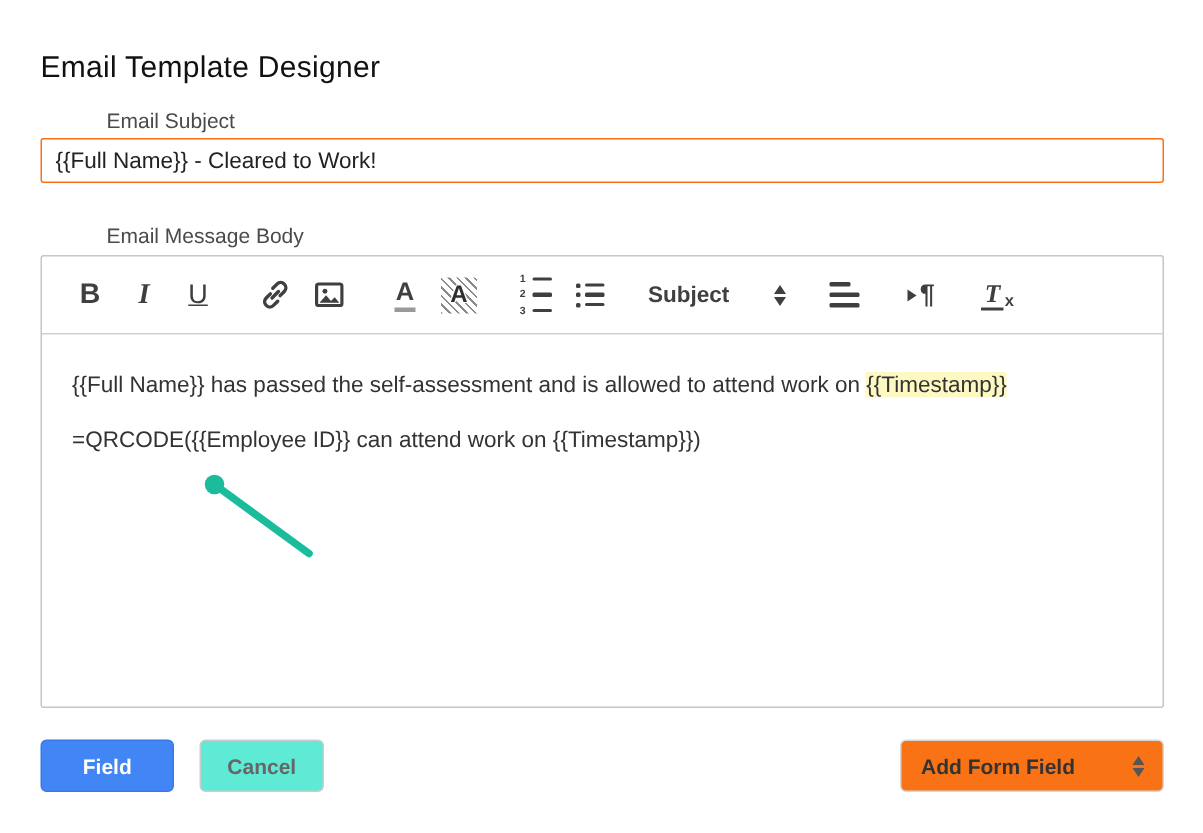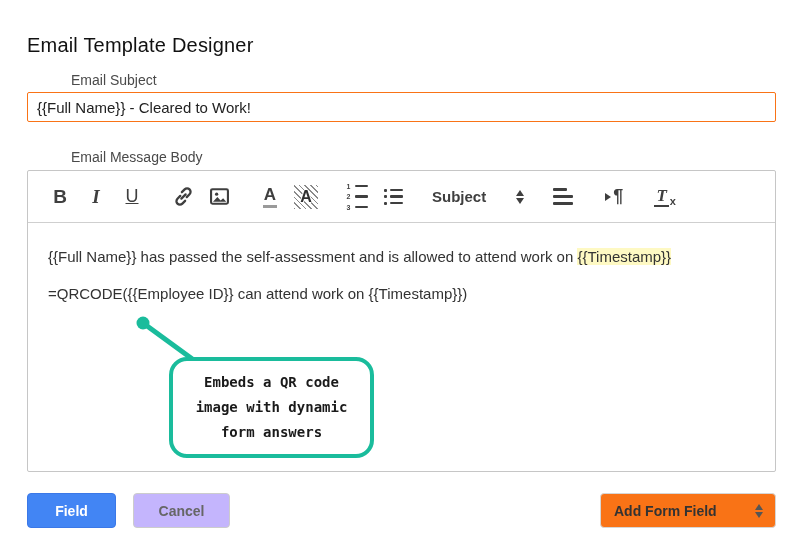--- a/index.html
+++ b/index.html
@@ -106,22 +106,22 @@
   .callout div { line-height: 25px; white-space: nowrap; }
   .btn-row button, .btn-row .dropdown { position: absolute; top: 493px; height: 35px; }
   .save-btn {
     left: 27px; width: 89px;
     background: #4285f4; color: #fff;
     border: 1px solid #3b78e7; border-radius: 4px;
     font-family: "Liberation Sans", sans-serif;
     font-size: 14px; font-weight: 700; cursor: pointer;
   }
   .cancel-btn {
-    left: 133px; width: 97px;
-    background: #c4b5fd; color: #666;
+    left: 133px; width: 83px;
+    background: #5eead4; color: #666;
     border: 1px solid #ccc; border-radius: 4px;
     font-family: "Liberation Sans", sans-serif;
     font-size: 14px; font-weight: 700; cursor: pointer;
   }
   .dropdown {
     left: 600px; width: 176px;
     background: #f97316;
     border: 1px solid #d6d6d6; border-radius: 4px;
     display: flex; align-items: center; justify-content: space-between;
     padding: 0 12px 0 13px;
@@ -249,25 +249,20 @@
 
     <div class="editor-body">
       <p><span>{{Full Name}} has passed the self-assessment and is allowed to attend work on </span><span class="hl">{{Timestamp}}</span></p>
       <p>=QRCODE({{Employee ID}} can attend work on {{Timestamp}})</p>
 
       <svg class="pointer-svg" width="749" height="249" viewBox="0 0 749 249">
         <line x1="115" y1="100" x2="178" y2="146" stroke="#1abc9c" stroke-width="5" stroke-linecap="round"></line>
         <circle cx="115" cy="100" r="6.5" fill="#1abc9c"></circle>
       </svg>
 
-      <div class="callout">
-        <div>Embeds a QR code</div>
-        <div>image with dynamic</div>
-        <div>form answers</div>
-      </div>
     </div>
   </div>
 
   <div class="btn-row">
     <button class="save-btn">Field</button>
     <button class="cancel-btn">Cancel</button>
     <div class="dropdown">
       <span>Add Form Field</span>
       <span class="updown">
           <span class="tri-up"></span>

